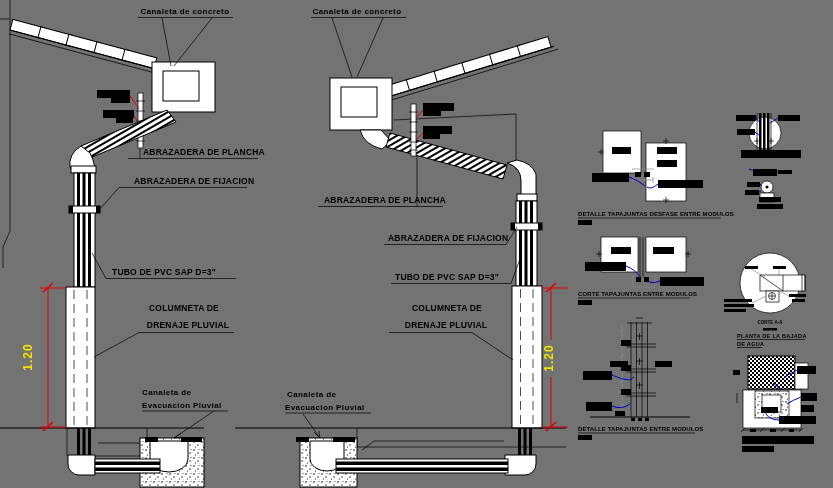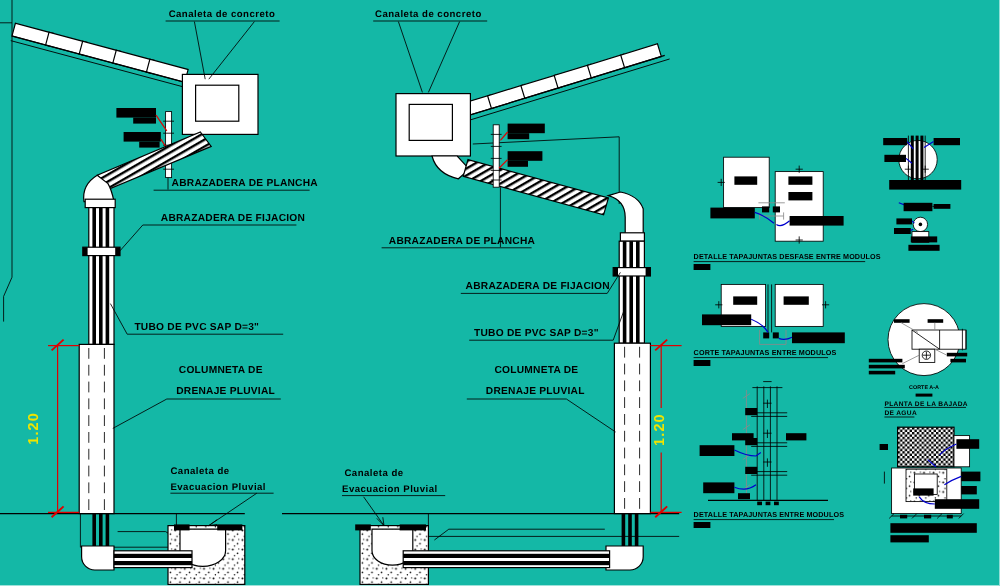--- a/index.html
+++ b/index.html
@@ -1,16 +1,16 @@
 <!DOCTYPE html>
 <html><head>
 <meta charset="utf-8">
 <style>
   html,body{margin:0;padding:0;background:#ffffff;}
-  .sheet{position:relative;width:833px;height:488px;background:#14b8a6;overflow:hidden;}
+  .sheet{position:relative;width:833px;height:488px;background:#737373;overflow:hidden;}
   svg{display:block;}
   .ln{stroke:#000;fill:none;stroke-width:1;}
   .thin{stroke:#000;fill:none;stroke-width:0.7;}
   .gray{stroke:#8a8a8a;fill:none;stroke-width:0.7;}
   .white{fill:#fff;stroke:#000;stroke-width:1;}
   .whitethin{fill:#fff;stroke:#000;stroke-width:0.7;}
   .bar{fill:#000;stroke:none;}
   .redln{stroke:#e10000;fill:none;stroke-width:1;}
   .redthick{stroke:#e10000;fill:none;stroke-width:1.6;}
   .blueln{stroke:#0000cd;fill:none;stroke-width:1;}

